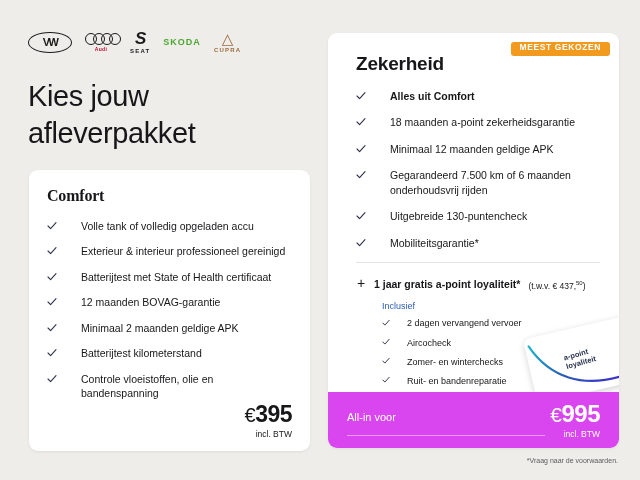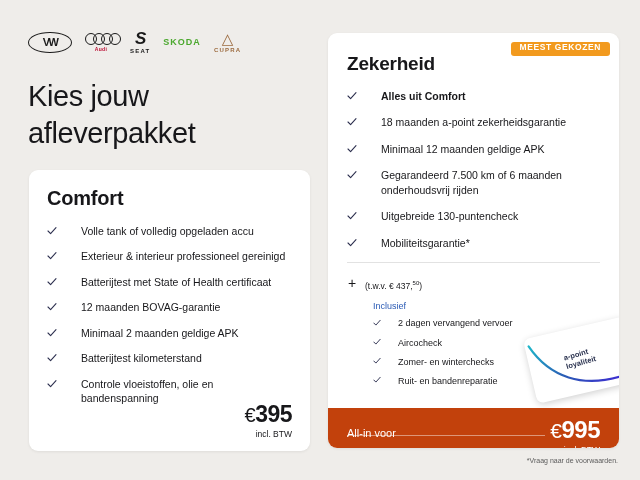--- a/index.html
+++ b/index.html
@@ -51,24 +51,24 @@
     background: #FFFFFF; border-radius: 9px;
     box-shadow: 0 1px 3px rgba(0,0,0,0.07);
     padding: 17px 18px 0 18px;
   }
   .card-right {
     position: absolute; left: 328px; top: 33px; width: 291px; height: 415px;
     background: #FFFFFF; border-radius: 9px;
     box-shadow: 0 1px 3px rgba(0,0,0,0.07);
     overflow: hidden;
   }
-  .card-right-body { padding: 20px 19px 0 19px; position: relative; }
+  .card-right-body { padding: 20px 19px 0 28px; position: relative; }
 
   .card-title { font-size: 19px; font-weight: 700; color: #17171A; letter-spacing: -0.2px; }
-  .card-title.big { font-size: 20px; }
+  .card-title.big { font-size: 16px; font-family: Liberation Serif, serif; }
 
   .badge {
     position: absolute; right: 9px; top: 9px;
     background: #F29A1E; color: #FFFFFF;
     font-size: 8.5px; font-weight: 700; letter-spacing: 0.6px;
     padding: 0 9px 4px 9px; border-radius: 3px; white-space: nowrap;
   }
 
   
   ul.feat { list-style: none; margin-top: 14px; }
@@ -121,22 +121,22 @@
 
   
   .price-left {
     position: absolute; right: 18px; bottom: 12px; text-align: right;
   }
   .price-amt { font-size: 23px; font-weight: 700; color: #17171A; letter-spacing: -0.5px; line-height: 1; }
   .price-amt .eur { font-weight: 400; font-size: 20px; }
   .price-sub { font-size: 8.5px; color: #17171A; margin-top: 3px; }
 
   .footer-blue {
-    position: absolute; left: 0; bottom: 0; width: 291px; height: 40px;
-    background: #c2410c; padding: 10px 19px 6px 19px; color: #FFFFFF;
+    position: absolute; left: 0; bottom: 0; width: 291px; height: 56px;
+    background: #d946ef; padding: 10px 19px 6px 19px; color: #FFFFFF;
   }
   .footer-row { display: flex; align-items: flex-start; justify-content: space-between; }
   .footer-label { font-size: 11px; font-weight: 400; color: #FFFFFF; padding-top: 9px; }
   .footer-price { text-align: right; }
   .footer-amt { font-size: 24px; font-weight: 700; letter-spacing: -0.5px; line-height: 1; }
   .footer-amt .eur { font-weight: 400; font-size: 21px; }
   .footer-sub { font-size: 8.5px; margin-top: 3px; }
   .footer-rule {
     position: absolute; left: 19px; bottom: 12px; width: 198px; height: 1px;
     background: rgba(255,255,255,0.45);
@@ -302,20 +302,21 @@
               </svg>
             </span>
           <span class="txt">Mobiliteitsgarantie*</span>
         </li>
       </ul>
 
       <div class="divider"></div>
 
       <div class="loyalty-row">
         <span class="plus">+</span>
+        <span class="bold">1 jaar gratis a-point loyaliteit*</span>
         <span class="note"><span>(t.w.v. € 437,</span><sup>50</sup><span>)</span></span>
       </div>
 
       <div class="inclusief-label">Inclusief</div>
 
       <ul class="sub">
         <li>
           <span class="tick">
               <svg viewBox="0 0 10 10">
                 <path d="M1 5 L3.6 7.6 L9 1.6" fill="none" stroke="currentColor" stroke-width="1.2" stroke-linecap="round" stroke-linejoin="round"></path>

